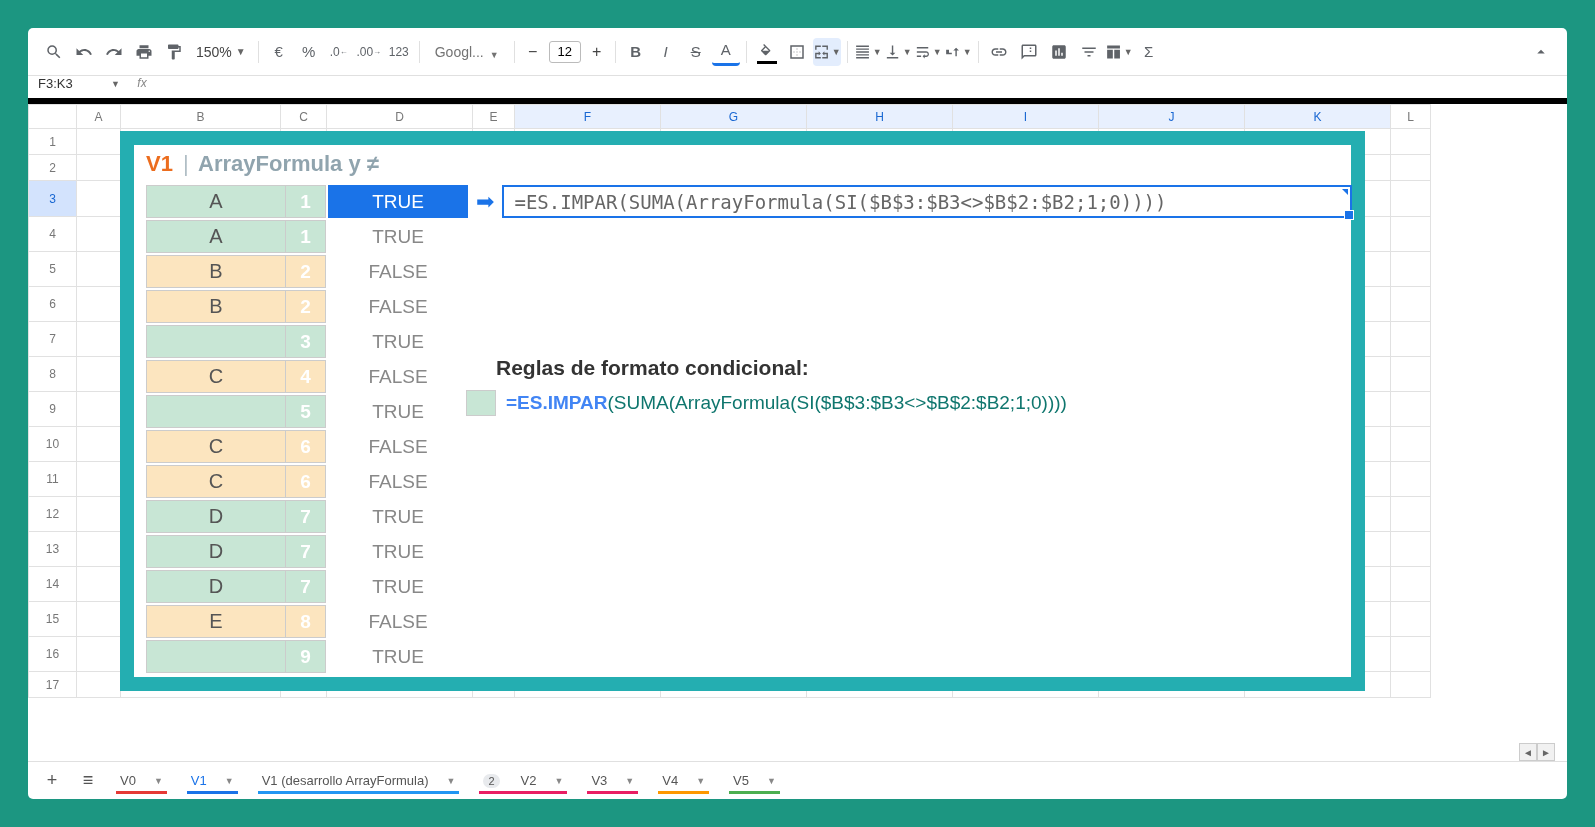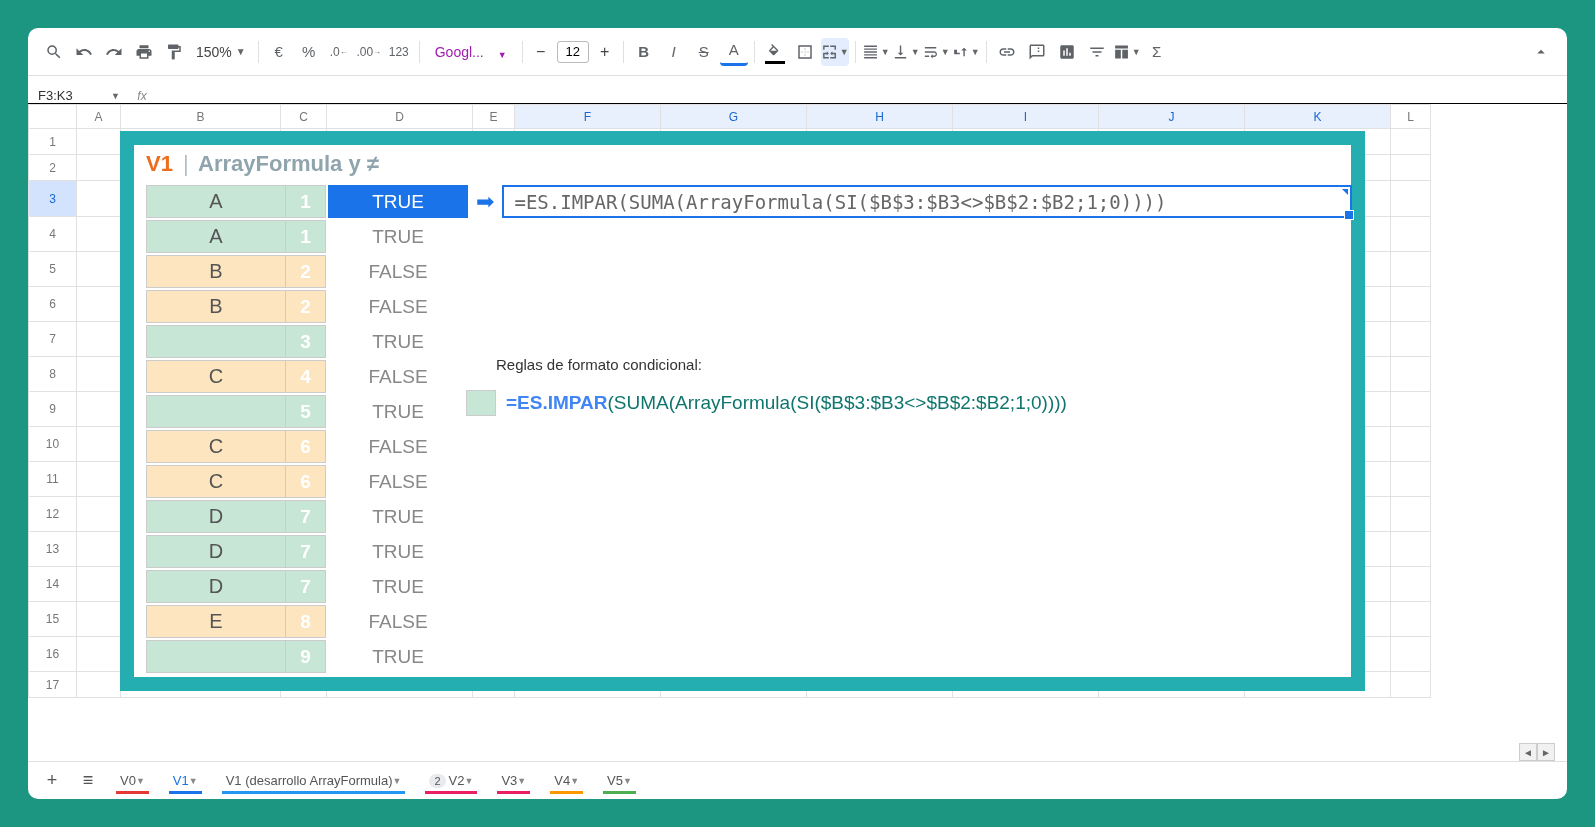--- a/index.html
+++ b/index.html
@@ -1,34 +1,34 @@
 <!DOCTYPE html>
 <html><head>
 <meta charset="utf-8">
 <style>
 *{box-sizing:border-box;margin:0;padding:0;font-family:Arial,sans-serif}
 body{background:#1c9681;padding:28px;width:1595px;height:827px;overflow:hidden}
-.app{background:#fff;width:100%;height:100%;border-radius:10px;display:flex;flex-direction:column;overflow:hidden;position:relative}
+.app{background:#fff;width:100%;height:100%;border-radius:5px;display:flex;flex-direction:column;overflow:hidden;position:relative}
 .toolbar{display:flex;align-items:center;gap:2px;padding:8px 12px;border-bottom:1px solid #e0e0e0;height:48px}
 .tb-btn{width:28px;height:28px;display:flex;align-items:center;justify-content:center;border-radius:4px;color:#5f6368;font-size:15px}
 .tb-btn svg{width:18px;height:18px;fill:#5f6368}
 .tb-sep{width:1px;height:22px;background:#e0e0e0;margin:0 4px}
 .zoom{display:flex;align-items:center;gap:4px;font-size:14px;color:#444;padding:0 6px}
 .zoom .car{font-size:10px;color:#666}
-.font-sel{display:flex;align-items:flex-end;border:1px solid transparent;padding:4px 8px;font-size:14px;color:#a21caf;gap:14px}
+.font-sel{display:flex;align-items:flex-end;border:1px solid transparent;padding:4px 8px;font-size:14px;color:#737373;gap:6px}
 .font-size{display:flex;align-items:center;gap:4px}
 .font-size .minus,.font-size .plus{width:24px;height:24px;display:flex;align-items:center;justify-content:center;font-size:16px;color:#444}
 .font-size input{width:32px;height:22px;text-align:center;border:1px solid #bbb;border-radius:3px;font-size:13px}
 .tb-btn.ul{border-bottom:3px solid #1a73e8;padding-bottom:2px}
 .tb-btn.fl{position:relative}
 .tb-btn.fl::after{content:"";position:absolute;bottom:2px;left:4px;right:4px;height:3px;background:#000}
 .tb-btn.bd{background:#e3edfd}
 .tb-right{margin-left:auto}
 .caret-d{font-size:9px;color:#666;margin-left:2px}
-.name-box-row{display:flex;align-items:flex-end;height:28px;border-bottom:1px solid #000000;font-size:13px}
+.name-box-row{display:flex;align-items:flex-start;height:28px;border-bottom:6px solid #000000;font-size:13px}
 .name-box{width:102px;padding:0 10px;color:#333;display:flex;align-items:center;justify-content:space-between}
 .name-box .car{font-size:9px;color:#666}
 .fx{width:24px;text-align:center;color:#888;font-style:italic;font-size:12px}
 .formula-input{flex:1;padding:0 6px;color:#333;font-size:13px}
 .grid-container{flex:1;overflow:auto;position:relative;font-size:13px}
 table{border-collapse:collapse;table-layout:fixed}
 th,td{border:1px solid #e1e1e1;height:26px;text-align:center;font-weight:normal;color:#666;background:#fff}
 th{background:#fff;font-size:12px;color:#777}
 .col-head th{height:24px}
 .row-head{width:48px;font-size:12px;color:#777;background:#fff}
@@ -44,29 +44,29 @@
 .cell-b{width:140px;text-align:center;border:1px solid #ccc;height:100%;display:flex;align-items:center;justify-content:center;color:#555}
 .cell-c{width:40px;text-align:center;border:1px solid #ccc;border-left:none;height:100%;display:flex;align-items:center;justify-content:center;color:#fff;font-weight:bold;font-size:19px}
 .cell-d{width:140px;text-align:center;height:100%;display:flex;align-items:center;justify-content:center;color:#888;font-size:19px;margin-left:2px}
 .green-bg{background:#c8e6d5}
 .orange-bg{background:#fce5bf}
 .cell-d.blue-sel{background:#1a73e8;color:#fff;border:1px solid #1a73e8}
 .arrow{color:#1a73e8;font-size:22px;margin:0 8px}
 .formula-cell{border:2px solid #1a73e8;padding:4px 10px;font-family:"Google Sans Mono",Consolas,monospace;font-size:19px;color:#666;width:850px;height:33px;display:flex;align-items:center;position:relative;background:#fff}
 .formula-cell::after{content:"";position:absolute;right:-4px;bottom:-4px;width:8px;height:8px;background:#1a73e8;border:1px solid #fff}
 .formula-cell::before{content:"";position:absolute;right:2px;top:2px;width:0;height:0;border-left:6px solid transparent;border-top:6px solid #1a73e8}
-.rules-title{position:absolute;left:362px;font-size:15px;font-weight:normal;color:#333}
+.rules-title{position:absolute;left:362px;font-size:21px;font-weight:bold;color:#333}
 .rule-row{position:absolute;left:332px;display:flex;align-items:center;gap:10px;font-family:Consolas,monospace;font-size:19px}
 .rule-swatch{width:30px;height:26px;border:1px solid #ccc}
 .rule-formula{color:#4285f4}
 .rule-formula .fn{font-weight:bold}
 .rule-formula .pn{color:#0f766e}
 .sheet-tabs{height:38px;border-top:1px solid #e0e0e0;display:flex;align-items:center;padding:0 8px;gap:4px;font-size:13px;color:#555}
 .st-btn{width:32px;height:28px;display:flex;align-items:center;justify-content:center;font-size:18px;color:#555}
-.sheet-tab{padding:6px 12px;display:flex;align-items:center;gap:0;position:relative;border-radius:4px}
+.sheet-tab{padding:6px 12px;display:flex;align-items:center;gap:18px;position:relative;border-radius:4px}
 .sheet-tab .car{font-size:9px;color:#888}
 .sheet-tab.active{color:#1a73e8;font-weight:500}
 .sheet-tab .underline{position:absolute;bottom:0;left:8px;right:8px;height:3px}
 .ul-red{background:#e53935}
 .ul-blue{background:#1a73e8}
 .ul-pink{background:#e91e63}
 .ul-orange{background:#ff9800}
 .ul-green{background:#4caf50}
 .ul-blueg{background:#2196f3}
 .badge{background:#e8eaed;color:#555;font-size:11px;border-radius:8px;padding:1px 5px;margin-right:3px}

